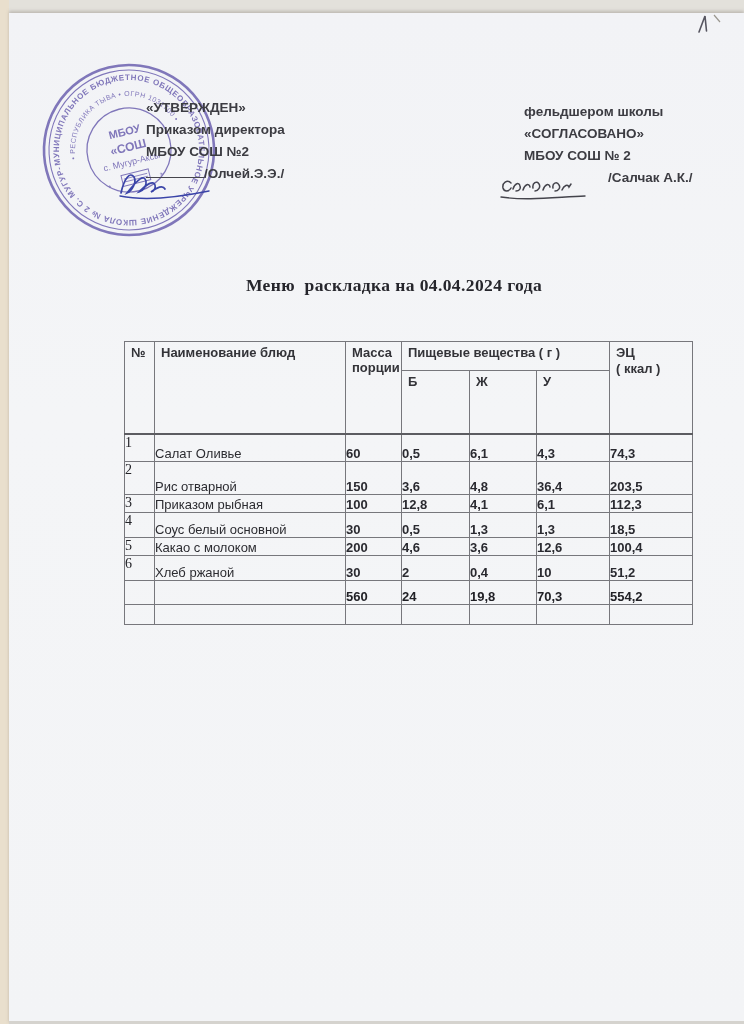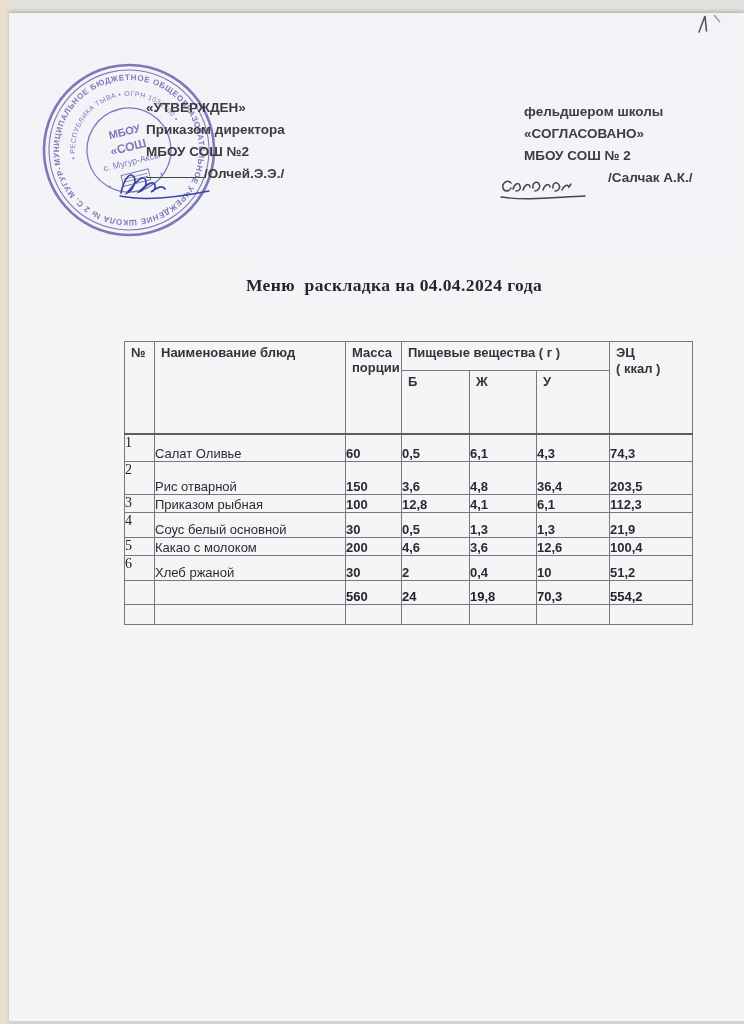--- a/index.html
+++ b/index.html
@@ -198,21 +198,21 @@
         <td class="val">6,1</td>
         <td class="val kcal">112,3</td>
       </tr>
       <tr class="r4">
         <td class="num">4</td>
         <td class="dish">Соус белый основной</td>
         <td class="val">30</td>
         <td class="val">0,5</td>
         <td class="val">1,3</td>
         <td class="val">1,3</td>
-        <td class="val kcal">21,9</td>
+        <td class="val kcal">18,5</td>
       </tr>
       <tr class="r5">
         <td class="num">5</td>
         <td class="dish">Какао с молоком</td>
         <td class="val">200</td>
         <td class="val">4,6</td>
         <td class="val">3,6</td>
         <td class="val">12,6</td>
         <td class="val kcal">100,4</td>
       </tr>

